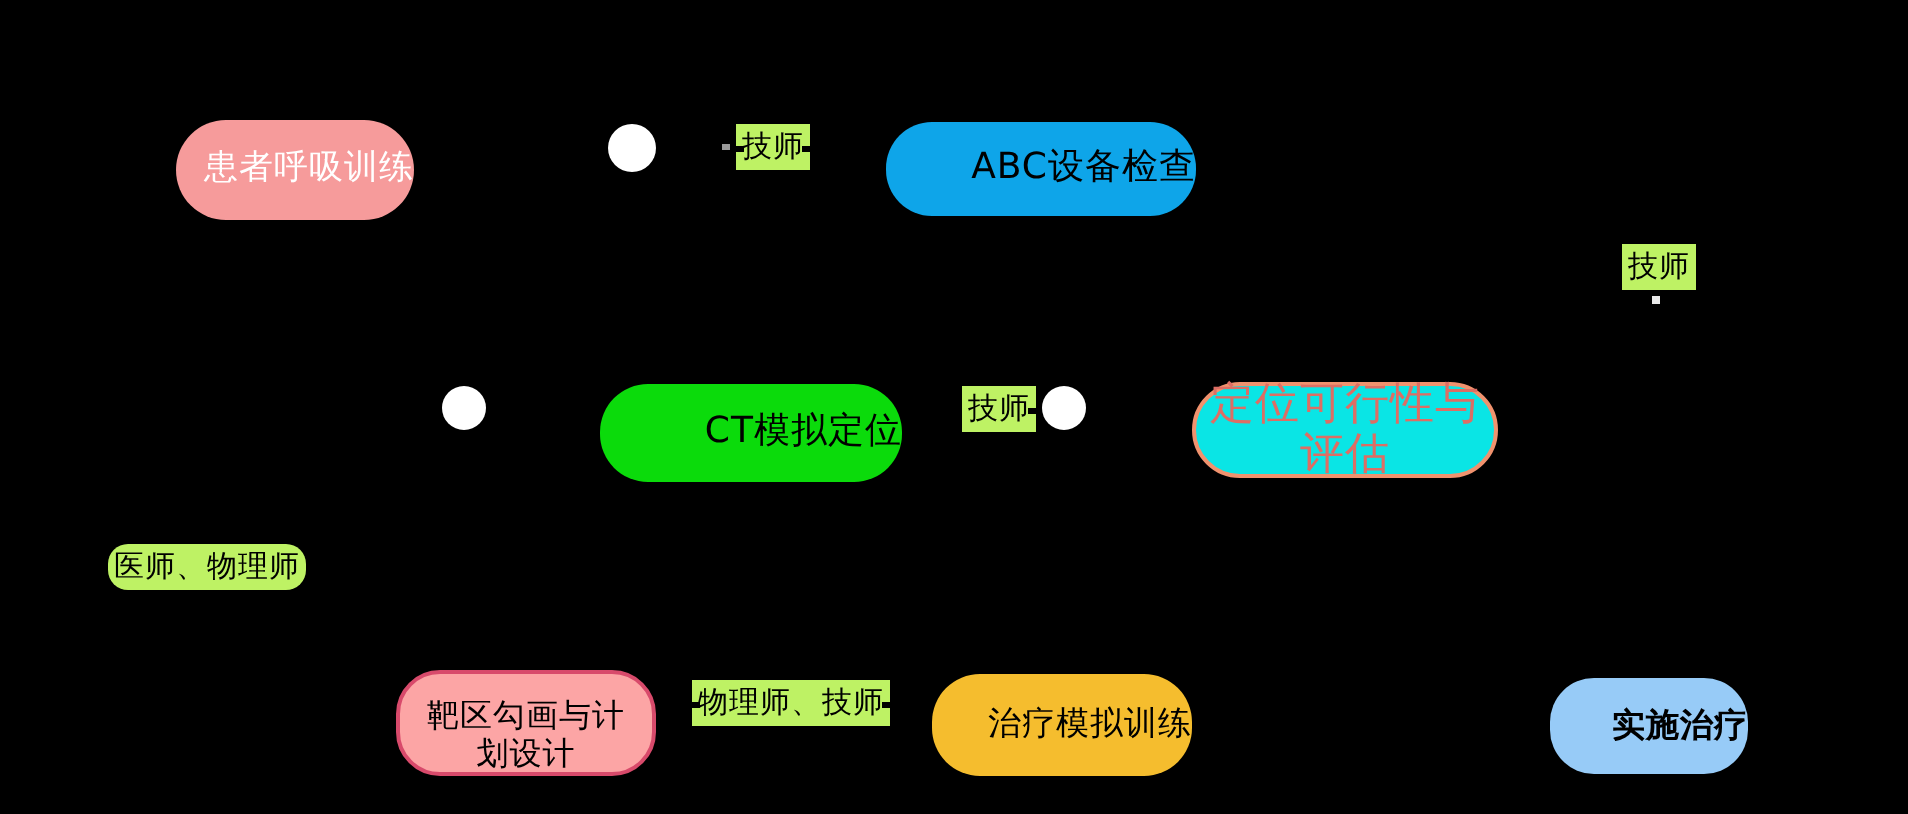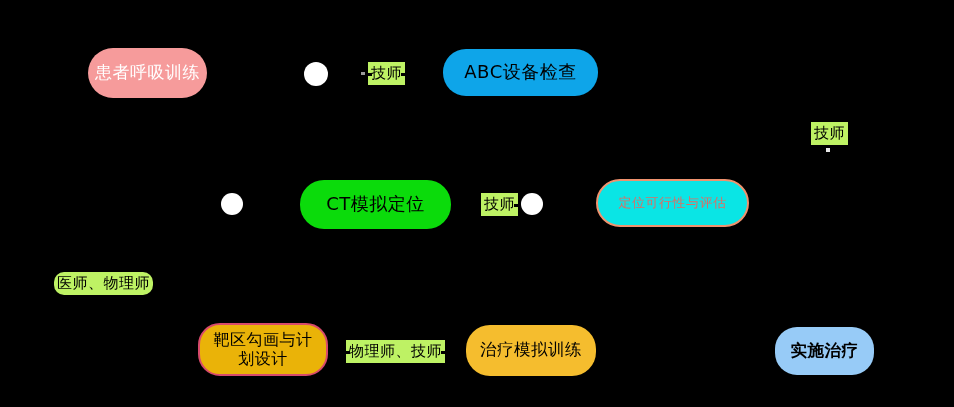--- a/index.html
+++ b/index.html
@@ -1,22 +1,22 @@
 <!DOCTYPE html>
 <html><head>
 <meta charset="utf-8">
 <style>
   html,body{margin:0;padding:0;background:#000;}
   #stage{
     position:relative;width:954px;height:407px;background:#000;overflow:hidden;
     font-family:"DejaVu Sans","Liberation Sans",sans-serif;
   }
   .node{
-    position:absolute;display:flex;align-items:center;justify-content:center;
-    text-align:center;box-sizing:border-box;line-height:1.15;letter-spacing:0.5px;
+    position:absolute;display:flex;align-items:center;justify-content:flex-end;
+    text-align:center;box-sizing:border-box;line-height:1.15;letter-spacing:0.5px;margin-top:12px;
   }
   .chip{
     position:absolute;background:#bef264;color:#000;font-size:15px;line-height:1;
     padding:4px 3px;white-space:nowrap;letter-spacing:0.5px;
   }
   .circle{position:absolute;background:#fff;border-radius:50%;}
   .dash{position:absolute;width:4px;height:3px;background:#000;}
   .dash-out{position:absolute;width:4px;height:3px;background:#9a9a9a;}
   .speck{position:absolute;width:4px;height:4px;background:#e8e8e8;}
   .bold{font-weight:bold;}
@@ -31,25 +31,25 @@
   </div>
 
   <div class="node" style="left: 443px; top: 49px; width: 155px; height: 47px; border-radius: 23px; font-size: 18px; background: #0ea5e9; color: rgb(0, 0, 0);">
     <span>ABC设备检查</span>
   </div>
 
   <div class="node" style="left: 300px; top: 180px; width: 151px; height: 49px; border-radius: 24px; font-size: 18px; background: rgb(11, 219, 11); color: rgb(0, 0, 0);">
     <span>CT模拟定位</span>
   </div>
 
-  <div class="node" style="left: 596px; top: 179px; width: 153px; height: 48px; border-radius: 24px; font-size: 13px; border: 2px solid rgb(240, 146, 110); background: rgb(10, 229, 229); color: rgb(221, 110, 100);">
+  <div class="node" style="left: 596px; top: 179px; width: 153px; height: 48px; border-radius: 24px; font-size: 22px; border: 2px solid rgb(240, 146, 110); background: rgb(10, 229, 229); color: rgb(221, 110, 100);">
     <span>定位可行性与评估</span>
   </div>
 
-  <div class="node" style="left: 198px; top: 323px; width: 130px; height: 53px; border-radius: 22px; font-size: 16px; border: 2.5px solid rgb(216, 74, 107); flex-direction: column; background: #eab308; color: rgb(0, 0, 0);">
+  <div class="node" style="left: 198px; top: 323px; width: 130px; height: 53px; border-radius: 22px; font-size: 16px; border: 2.5px solid rgb(216, 74, 107); flex-direction: column; background: #fca5a5; color: rgb(0, 0, 0);">
     <span>靶区勾画与计</span>
     <span>划设计</span>
   </div>
 
   <div class="node" style="left: 466px; top: 325px; width: 130px; height: 51px; border-radius: 24px; font-size: 16.5px; background: rgb(245, 189, 46); color: rgb(0, 0, 0);">
     <span>治疗模拟训练</span>
   </div>
 
   <div class="node bold" style="left: 775px; top: 327px; width: 99px; height: 48px; border-radius: 22px; font-size: 16.5px; background: rgb(151, 203, 247); color: rgb(0, 0, 0);">
     <span>实施治疗</span>

